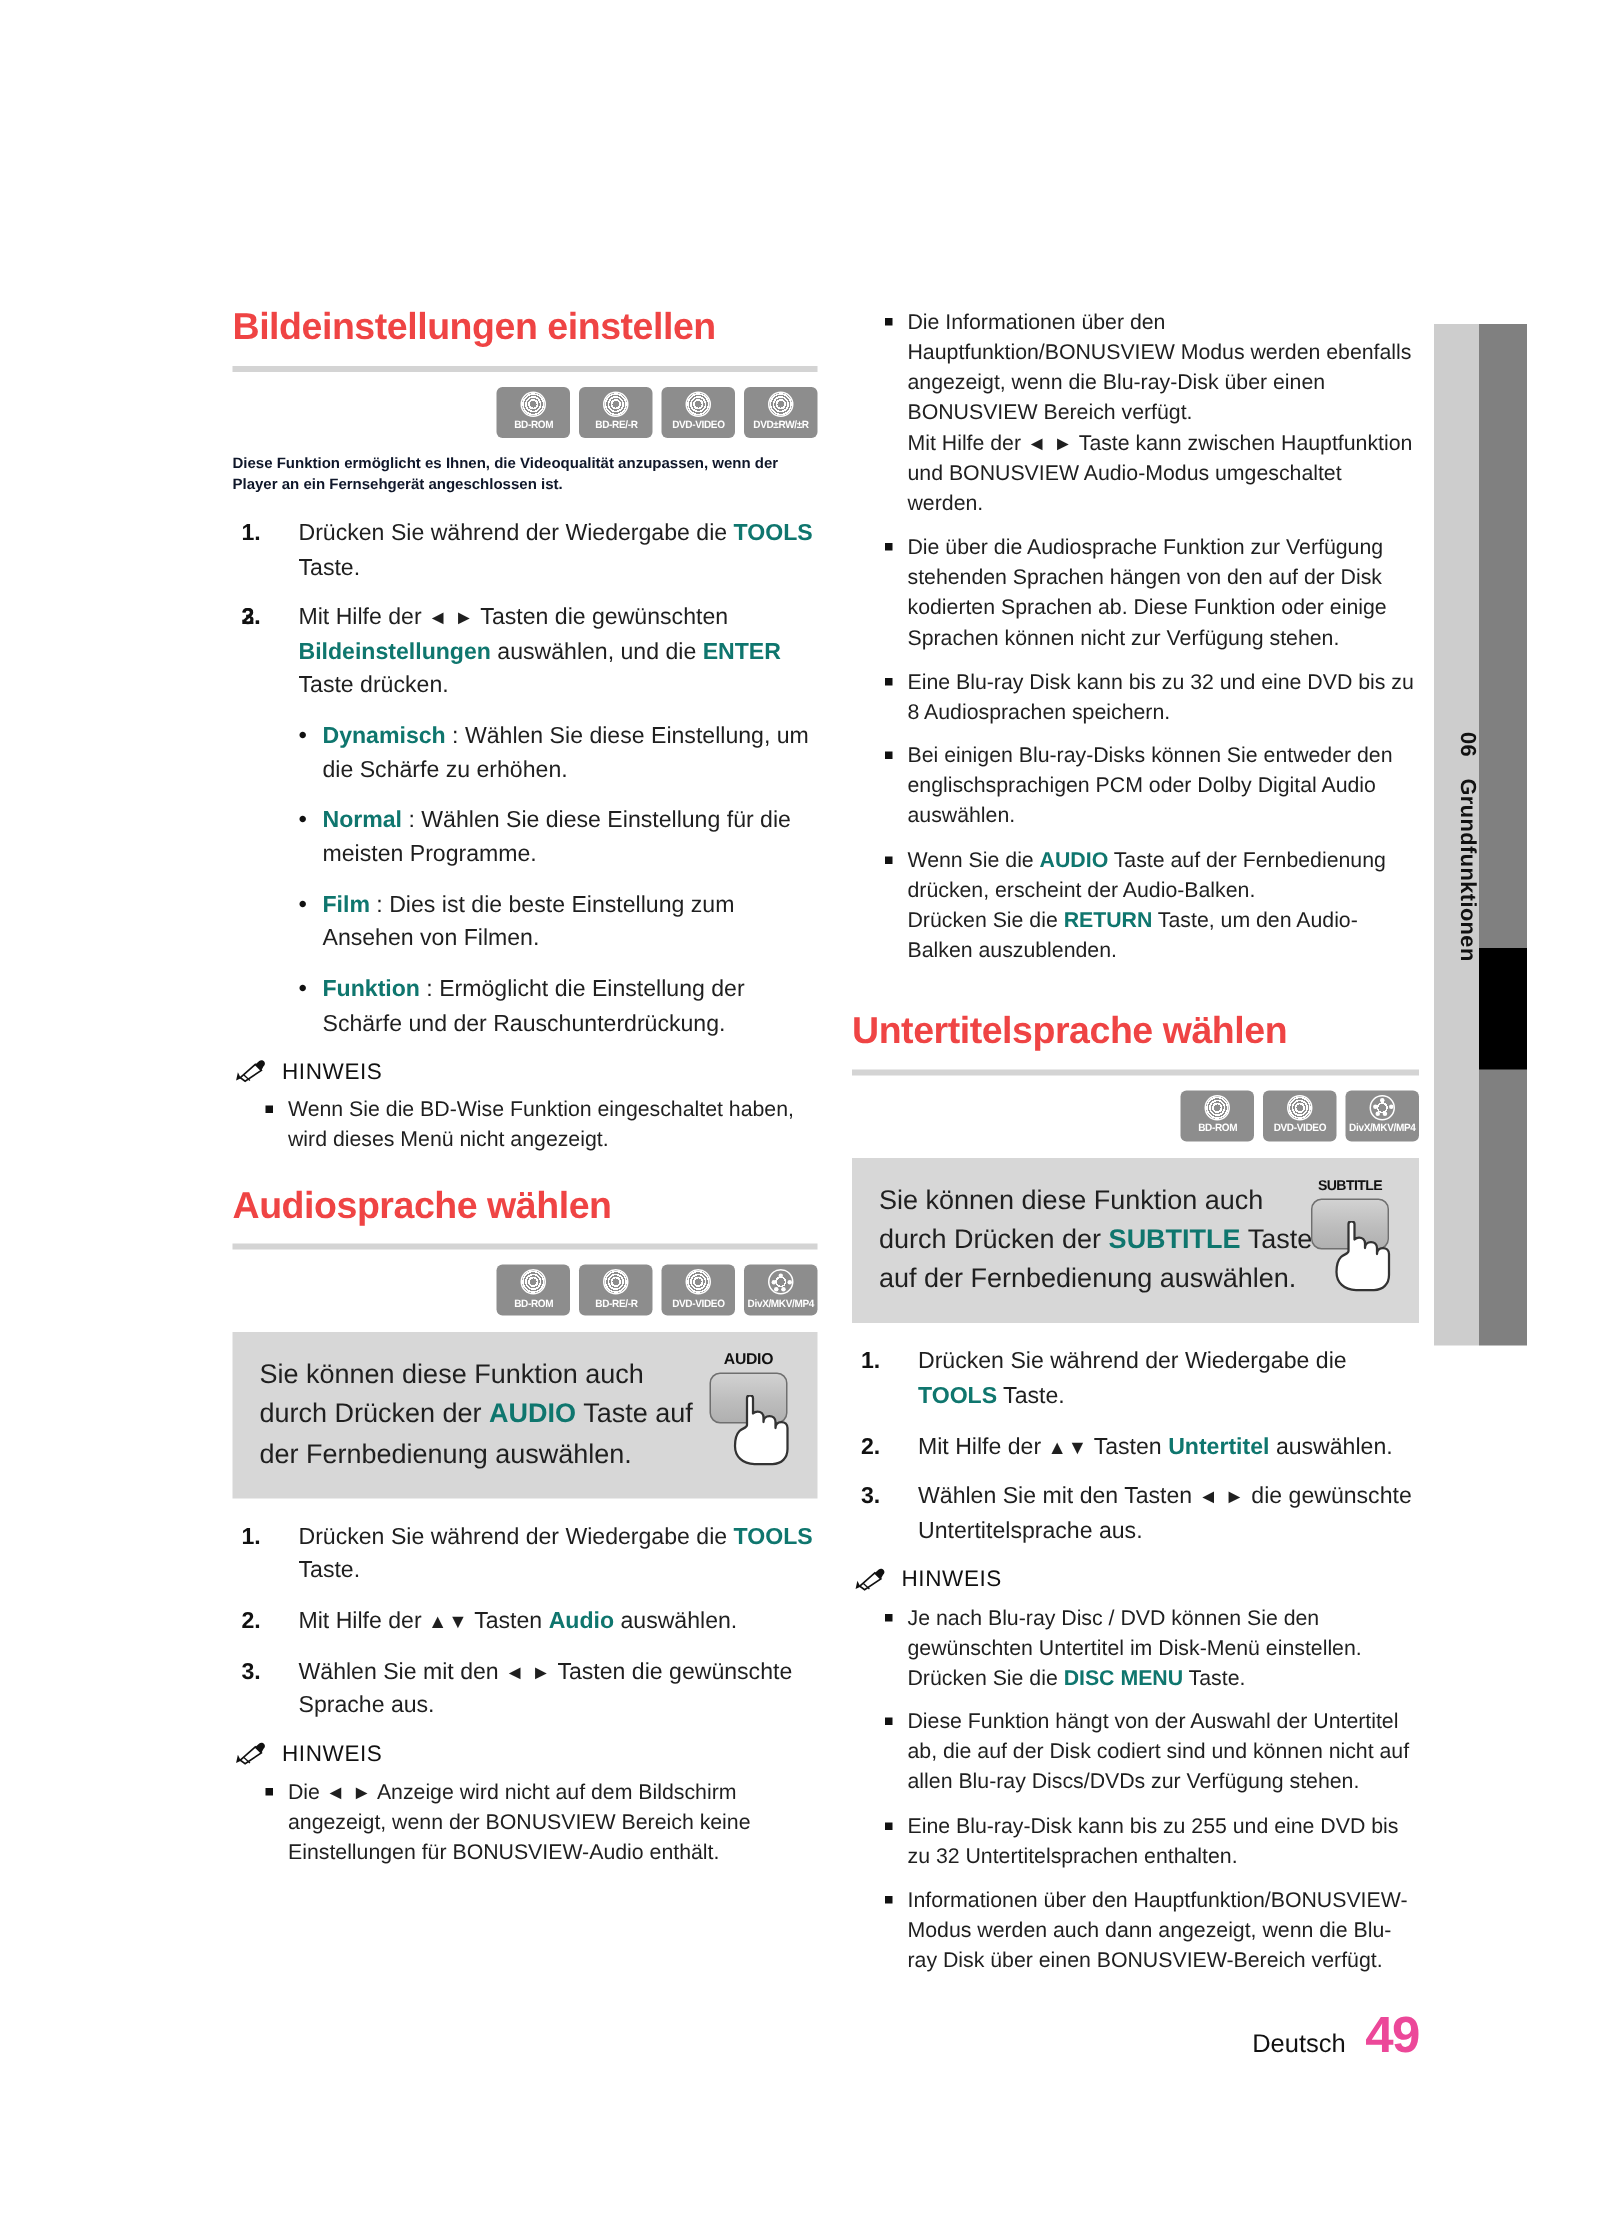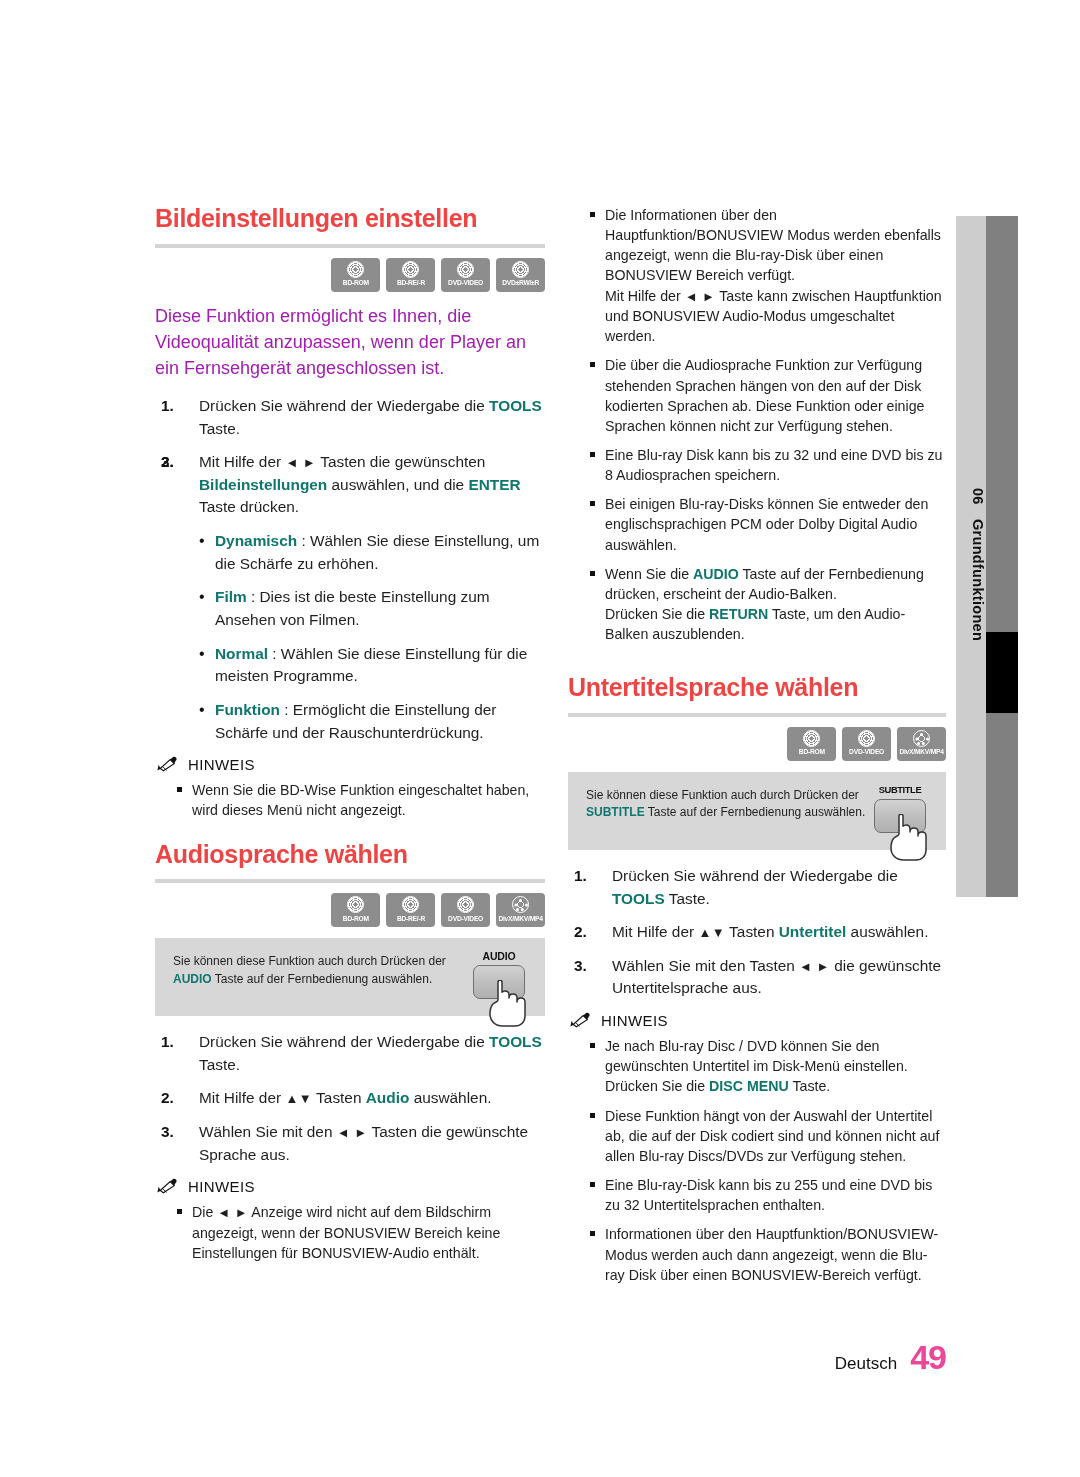--- a/index.html
+++ b/index.html
@@ -105,24 +105,25 @@
     color: #ffffff;
     letter-spacing: -0.25px;
     line-height: 1;
     margin-top: 2.5px;
     white-space: nowrap;
     transform: scaleX(0.94);
   }
 
   
   .para {
-    font-size: 18px;
+    font-size: 10px;
     line-height: 1.47;
     margin: 0 0 13px 0;
-    color: #a21caf;
+    color: #0f172a;
+    font-weight: bold;
   }
 
   
   ol.steps { margin: 0; padding: 0; list-style: none; }
   ol.steps > li {
     position: relative;
     padding-left: 44px;
     font-size: 15.4px;
     line-height: 1.47;
     margin-bottom: 11px;
@@ -193,21 +194,21 @@
   
   .tipbox {
     background: #d7d7d7;
     padding: 15px 18px 17px 18px;
     margin: 0 0 15px 0;
     position: relative;
     min-height: 78px;
     box-sizing: border-box;
   }
   .tipbox .tiptext {
-    font-size: 12px;
+    font-size: 18px;
     line-height: 1.46;
     color: #1f1f1f;
     max-width: 300px;
   }
   .remote-key {
     position: absolute;
     right: 14px;
     top: 12px;
     width: 62px;
     height: 78px;
@@ -343,24 +344,24 @@
           <span class="num">3.</span>
           <span>Mit Hilfe der <span class="arrows">◄ ►</span> Tasten die gewünschten <b>Bildeinstellungen</b> auswählen, und die <b>ENTER</b> Taste drücken.</span>
         </li>
       </ol>
 
       <ul class="dots">
         <li>
           <b>Dynamisch</b><span> : Wählen Sie diese Einstellung, um die Schärfe zu erhöhen.</span>
         </li>
         <li>
+          <b>Normal</b><span> : Wählen Sie diese Einstellung für die meisten Programme.</span>
+        </li>
+        <li>
           <b>Film</b><span> : Dies ist die beste Einstellung zum Ansehen von Filmen.</span>
-        </li>
-        <li>
-          <b>Normal</b><span> : Wählen Sie diese Einstellung für die meisten Programme.</span>
         </li>
         <li>
           <b>Funktion</b><span> : Ermöglicht die Einstellung der Schärfe und der Rauschunterdrückung.</span>
         </li>
       </ul>
 
       <div class="note-head">
         <svg class="pencil" viewBox="0 0 30 22">
           <path d="M3 19 L7 17 L4.5 12 Z" fill="#111"></path>
           <path d="M6.5 16.6 L19 5.5 L24 10.5 L10.5 19.5 Z" fill="#fff" stroke="#111" stroke-width="1.4"></path>

